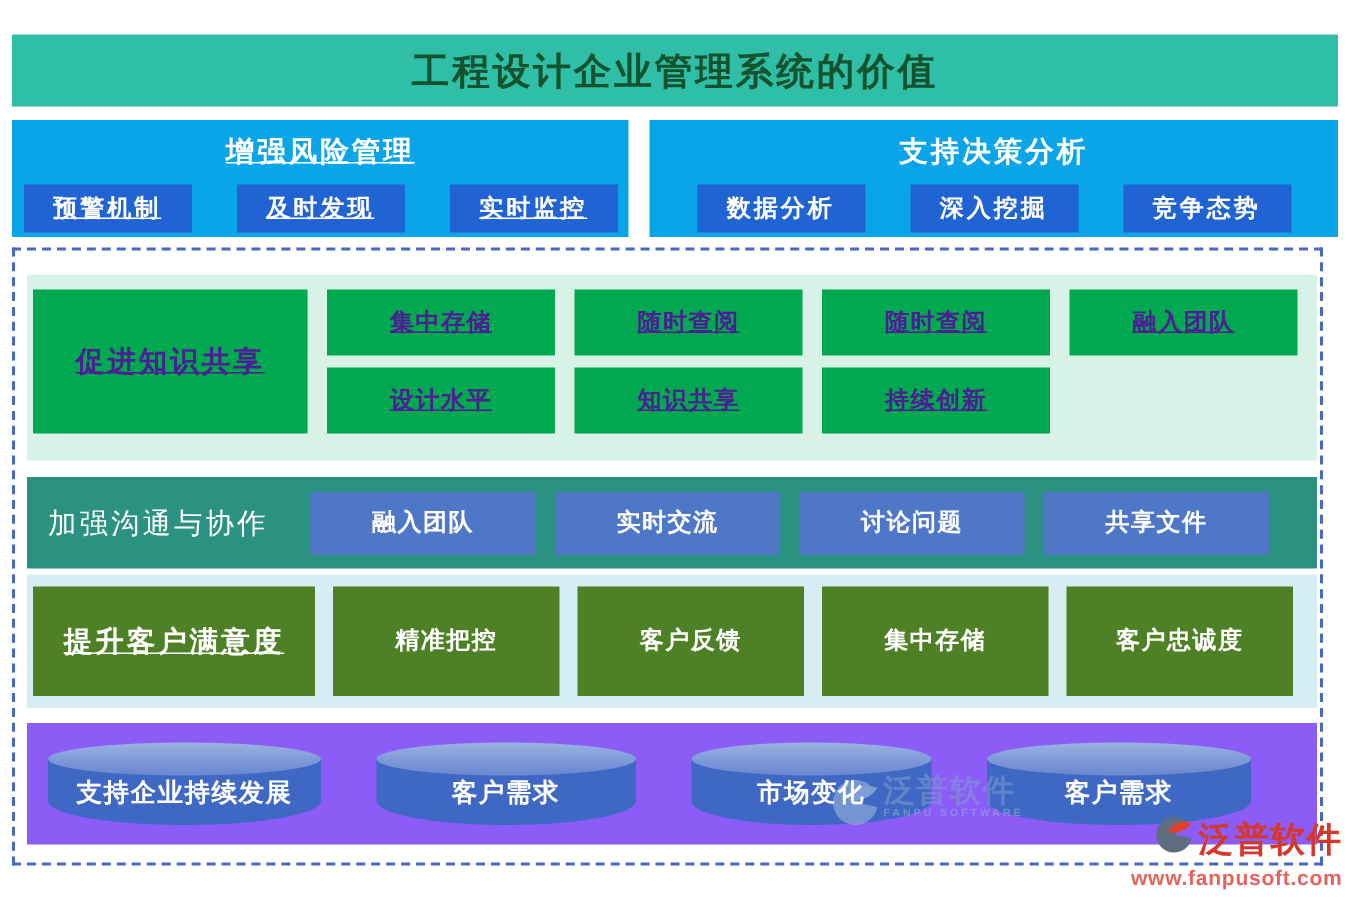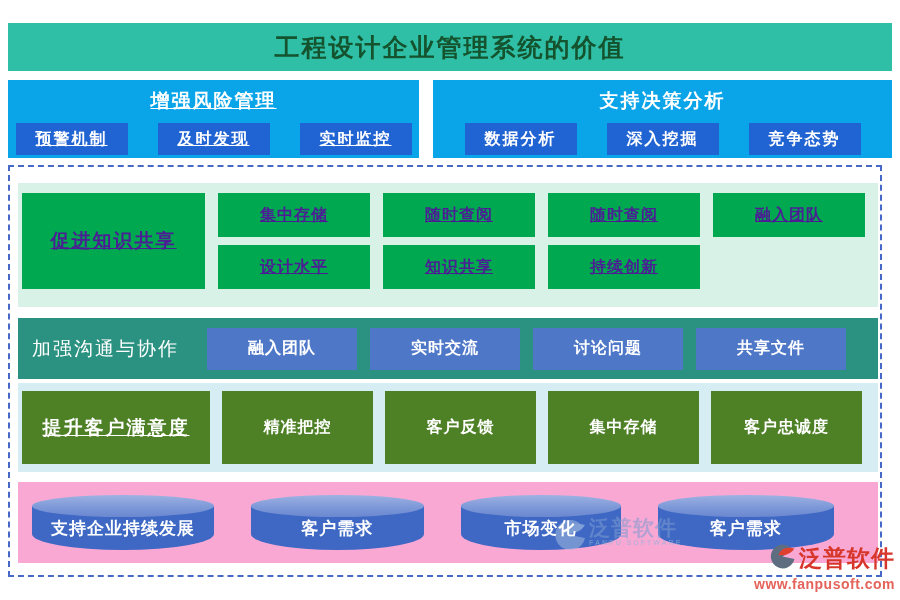--- a/index.html
+++ b/index.html
@@ -61,21 +61,21 @@
   }
   .cust-label {
     width:188px; height:73px; background:#4e8026; color:#fff; font-size:19px; font-weight:bold;
     display:flex; align-items:center; justify-content:center; letter-spacing:2px;text-decoration:underline;
   }
   .cust-btn {
     width:151px; height:73px; background:#4e8026; color:#fff; font-size:16px; font-weight:bold;
     display:flex; align-items:center; justify-content:center; margin-left:12px; letter-spacing:1px;
   }
   .sec-dev {
-    top:482px; height:81px; background:#f9a8d4;
+    top:482px; height:81px; background:#8b5cf6;
     display:flex; justify-content:space-between;
     padding:24px 44px 0 14px; box-sizing:border-box;gap:37px;
   }
   .cyl {
     position:relative; height:44px; background:#3e68c4;
     border-radius:0 0 50% 50% / 0 0 16px 16px;
     display:flex; align-items:center; justify-content:center;
     color:#fff; font-size:17px; font-weight:bold; letter-spacing:1px;
   }
   .cyl::before {

